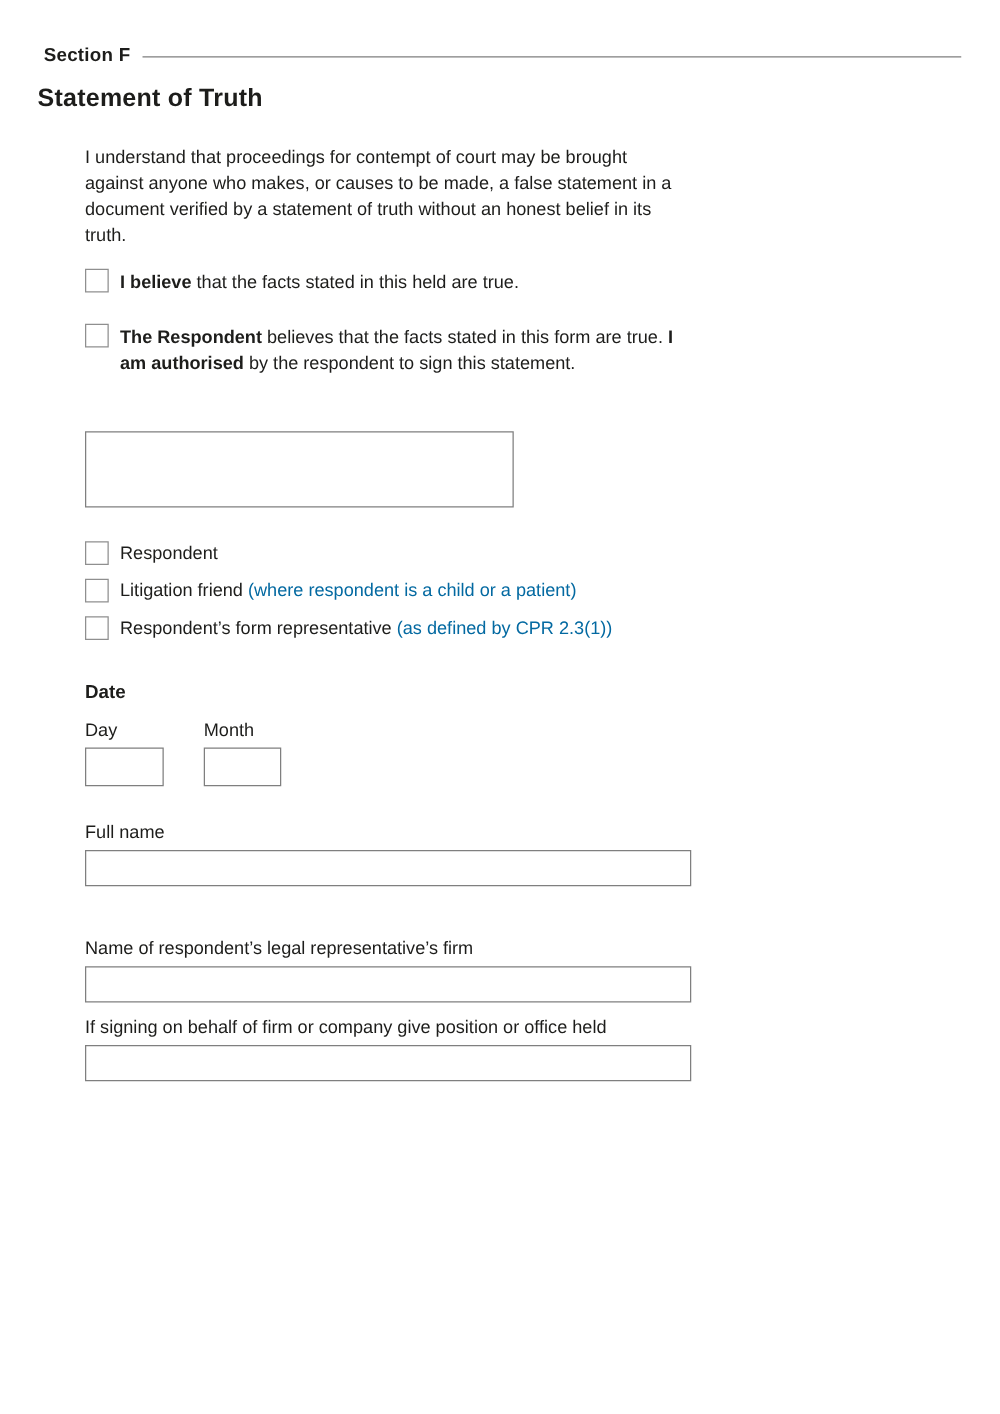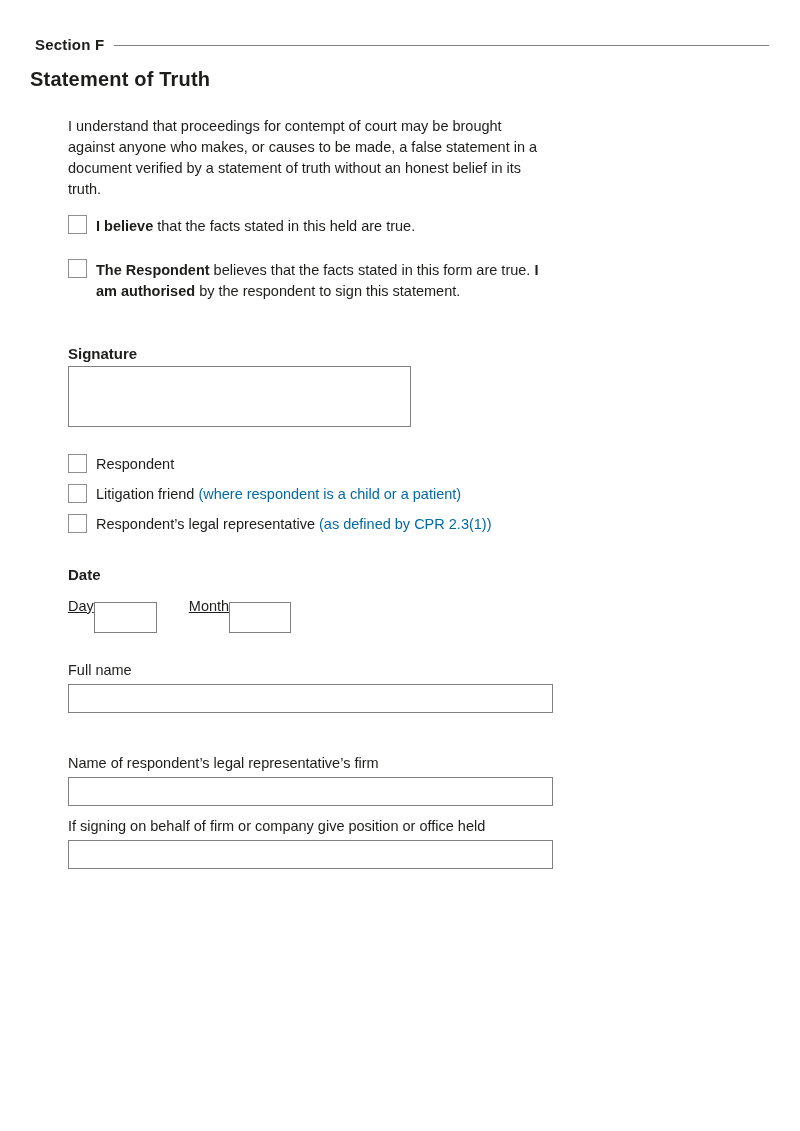--- a/index.html
+++ b/index.html
@@ -40,21 +40,21 @@
 
   
   .cap-section { margin-top:27px; }
   .cap-row { display:flex; align-items:center; margin-top:11px; }
   .cap-label { font-size:14.5px; font-weight:500; }
   .cap-note { color:#0369a1; font-weight:400; }
 
   
   .date-section { margin-top:33px; }
   .date-row { display:flex; margin-top:15px; }
-  .date-col { display:flex; flex-direction:row;text-decoration:underline; }
+  .date-col { display:flex; flex-direction:column; }
   .date-col.day { margin-right:32px; }
   .date-col.month { margin-right:33px; }
   .small-label { font-size:14.5px; font-weight:400; line-height:17px; }
   .box { border:1px solid #7f7f7f; background:#fff; }
   .box-sm { width:63px; height:31px; margin-top:4px; }
   .box-sm2 { width:62px; height:31px; margin-top:4px; }
   .box-md { width:123px; height:31px; margin-top:4px; }
 
   
   .field-group { margin-top:12px; }
@@ -82,36 +82,35 @@
       <span class="checkbox"></span>
       <span class="check-label"><b>I believe</b><span> that the facts stated in this held are true.</span></span>
     </div>
 
     <div class="check-row">
       <span class="checkbox"></span>
       <span class="check-label"><b>The Respondent</b><span> believes that the facts stated in this form are true. </span><b>I am authorised</b><span> by the respondent to sign this statement.</span></span>
     </div>
 
     <div class="sig-section">
-      <div class="bold-label">Signature</div>
       <div class="sig-box"></div>
     </div>
 
     <div class="cap-section">
       <div class="cap-row" style="margin-top:0;">
         <span class="checkbox" style="margin-top:0;"></span>
         <span class="cap-label">Respondent</span>
       </div>
       <div class="cap-row">
         <span class="checkbox" style="margin-top:0;"></span>
         <span class="cap-label"><span>Litigation friend</span> <span class="cap-note">(where respondent is a child or a patient)</span></span>
       </div>
       <div class="cap-row">
         <span class="checkbox" style="margin-top:0;"></span>
-        <span class="cap-label"><span>Respondent’s legal representative</span> <span class="cap-note">(as defined by CPR 2.3(1))</span></span>
+        <span class="cap-label"><span>Respondent’s form representative</span> <span class="cap-note">(as defined by CPR 2.3(1))</span></span>
       </div>
     </div>
 
     <div class="date-section">
       <div class="bold-label">Date</div>
       <div class="date-row">
         <div class="date-col day">
           <span class="small-label">Day</span>
           <div class="box box-sm"></div>
         </div>

